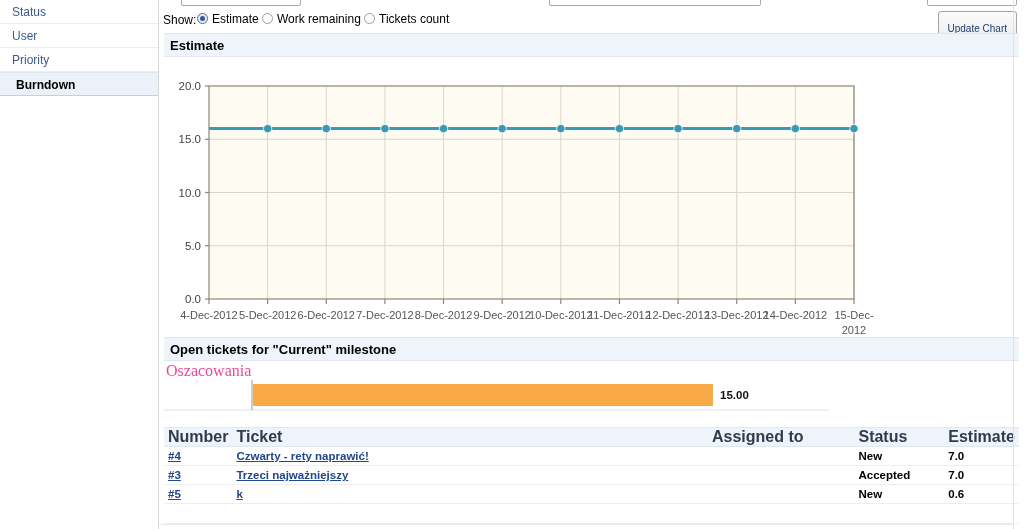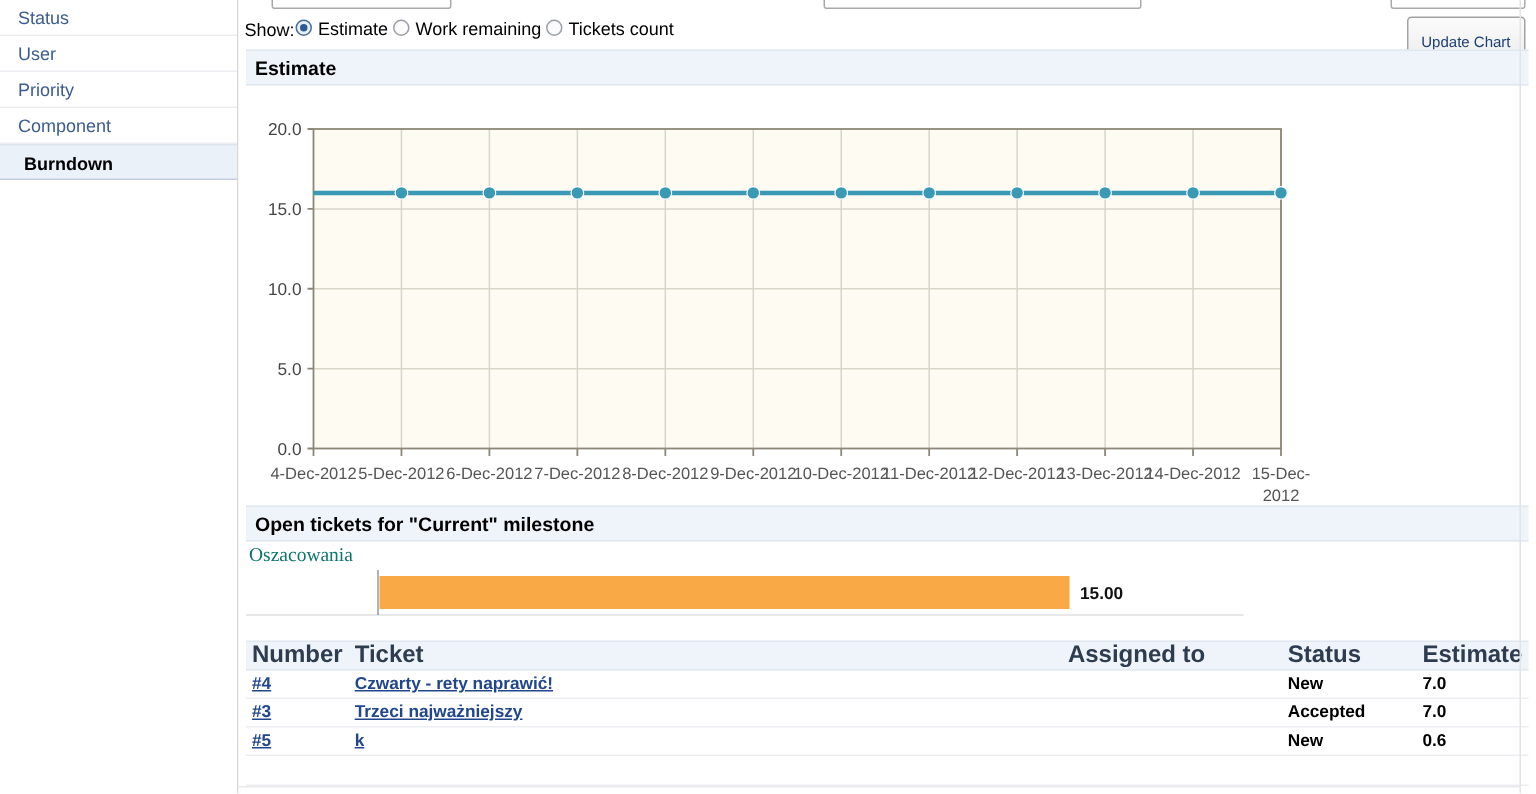--- a/index.html
+++ b/index.html
@@ -116,21 +116,21 @@
     background: #ffffff;
   }
   #lc-svg { display:block; }
 
   
   #barsection {
     position: absolute; left: 5px; top: 362px; width: 855px; height: 60px;
     background:#ffffff;
   }
   #bar-title {
-    position: absolute; left: 2px; top: 0px; font-size: 13px; color:#0f766e;
+    position: absolute; left: 2px; top: 0px; font-size: 16px; color:#ec4899;
     font-family: "Liberation Serif", serif;
   }
   #bar-svg { position:absolute; left:0; top:16px; }
 
   
   #tickets-table {
     position: absolute; left: 5px; top: 427px; width: 855px;
     border-collapse: collapse;
     font-size: 12px;
   }
@@ -179,21 +179,20 @@
 </style>
 </head>
 <body>
 
 <div id="root">
 
   <div id="sidebar">
     <div class="nav-item">Status</div>
     <div class="nav-item">User</div>
     <div class="nav-item">Priority</div>
-    <div class="nav-item">Component</div>
     <div class="nav-item active">Burndown</div>
   </div>
 
   <div id="main">
 
     <div id="top-cut">
       <div class="cut-field" id="cut-a"></div>
       <div class="cut-field" id="cut-b"></div>
       <div class="cut-field" id="cut-c"></div>
     </div>

